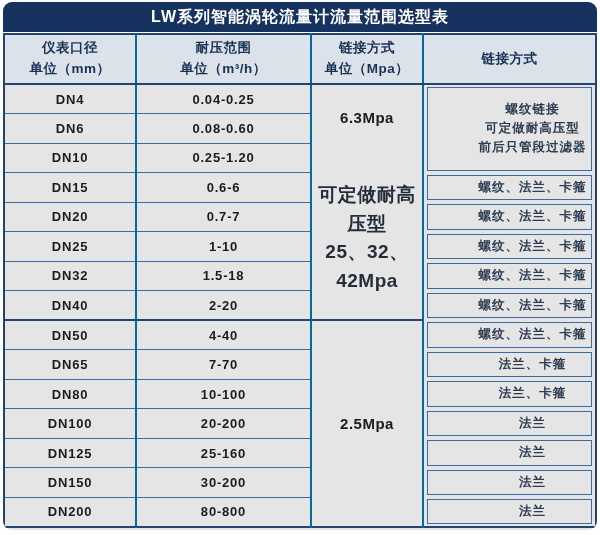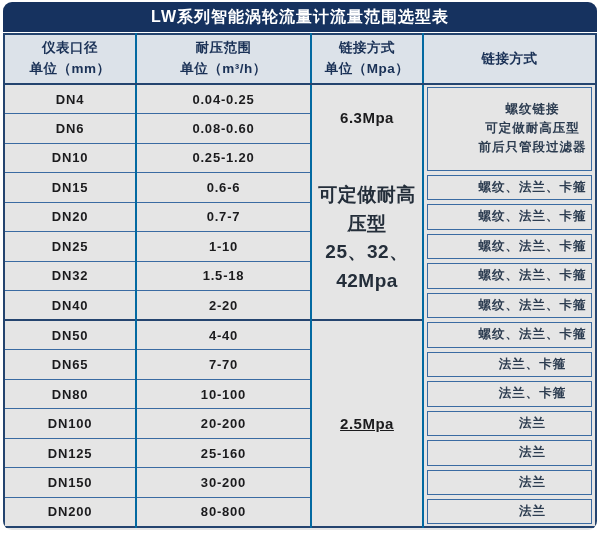--- a/index.html
+++ b/index.html
@@ -70,21 +70,21 @@
   }
   tr.section-start td.cell-dn,
   tr.section-start td.cell-range,
   td.section-top { border-top: 2px solid #24446f; }
   td.cell-pressure {
     font-size: 15px;
     color: #1b1b1d;
     letter-spacing: 0.5px;
   }
   .pressure-main { margin-bottom: 55px; }
-  .pressure-main-solo { margin: 0; text-decoration: underline; }
+  .pressure-main-solo { margin: 0; }
   .pressure-note {
     font-size: 19px;
     color: #242e3a;
     line-height: 1.5;
     letter-spacing: 0.5px;
   }
   td.cell-conn { position: relative; }
   .conn-box {
     position: absolute;
     top: 2px; bottom: 2px; left: 3px; right: 3px;

